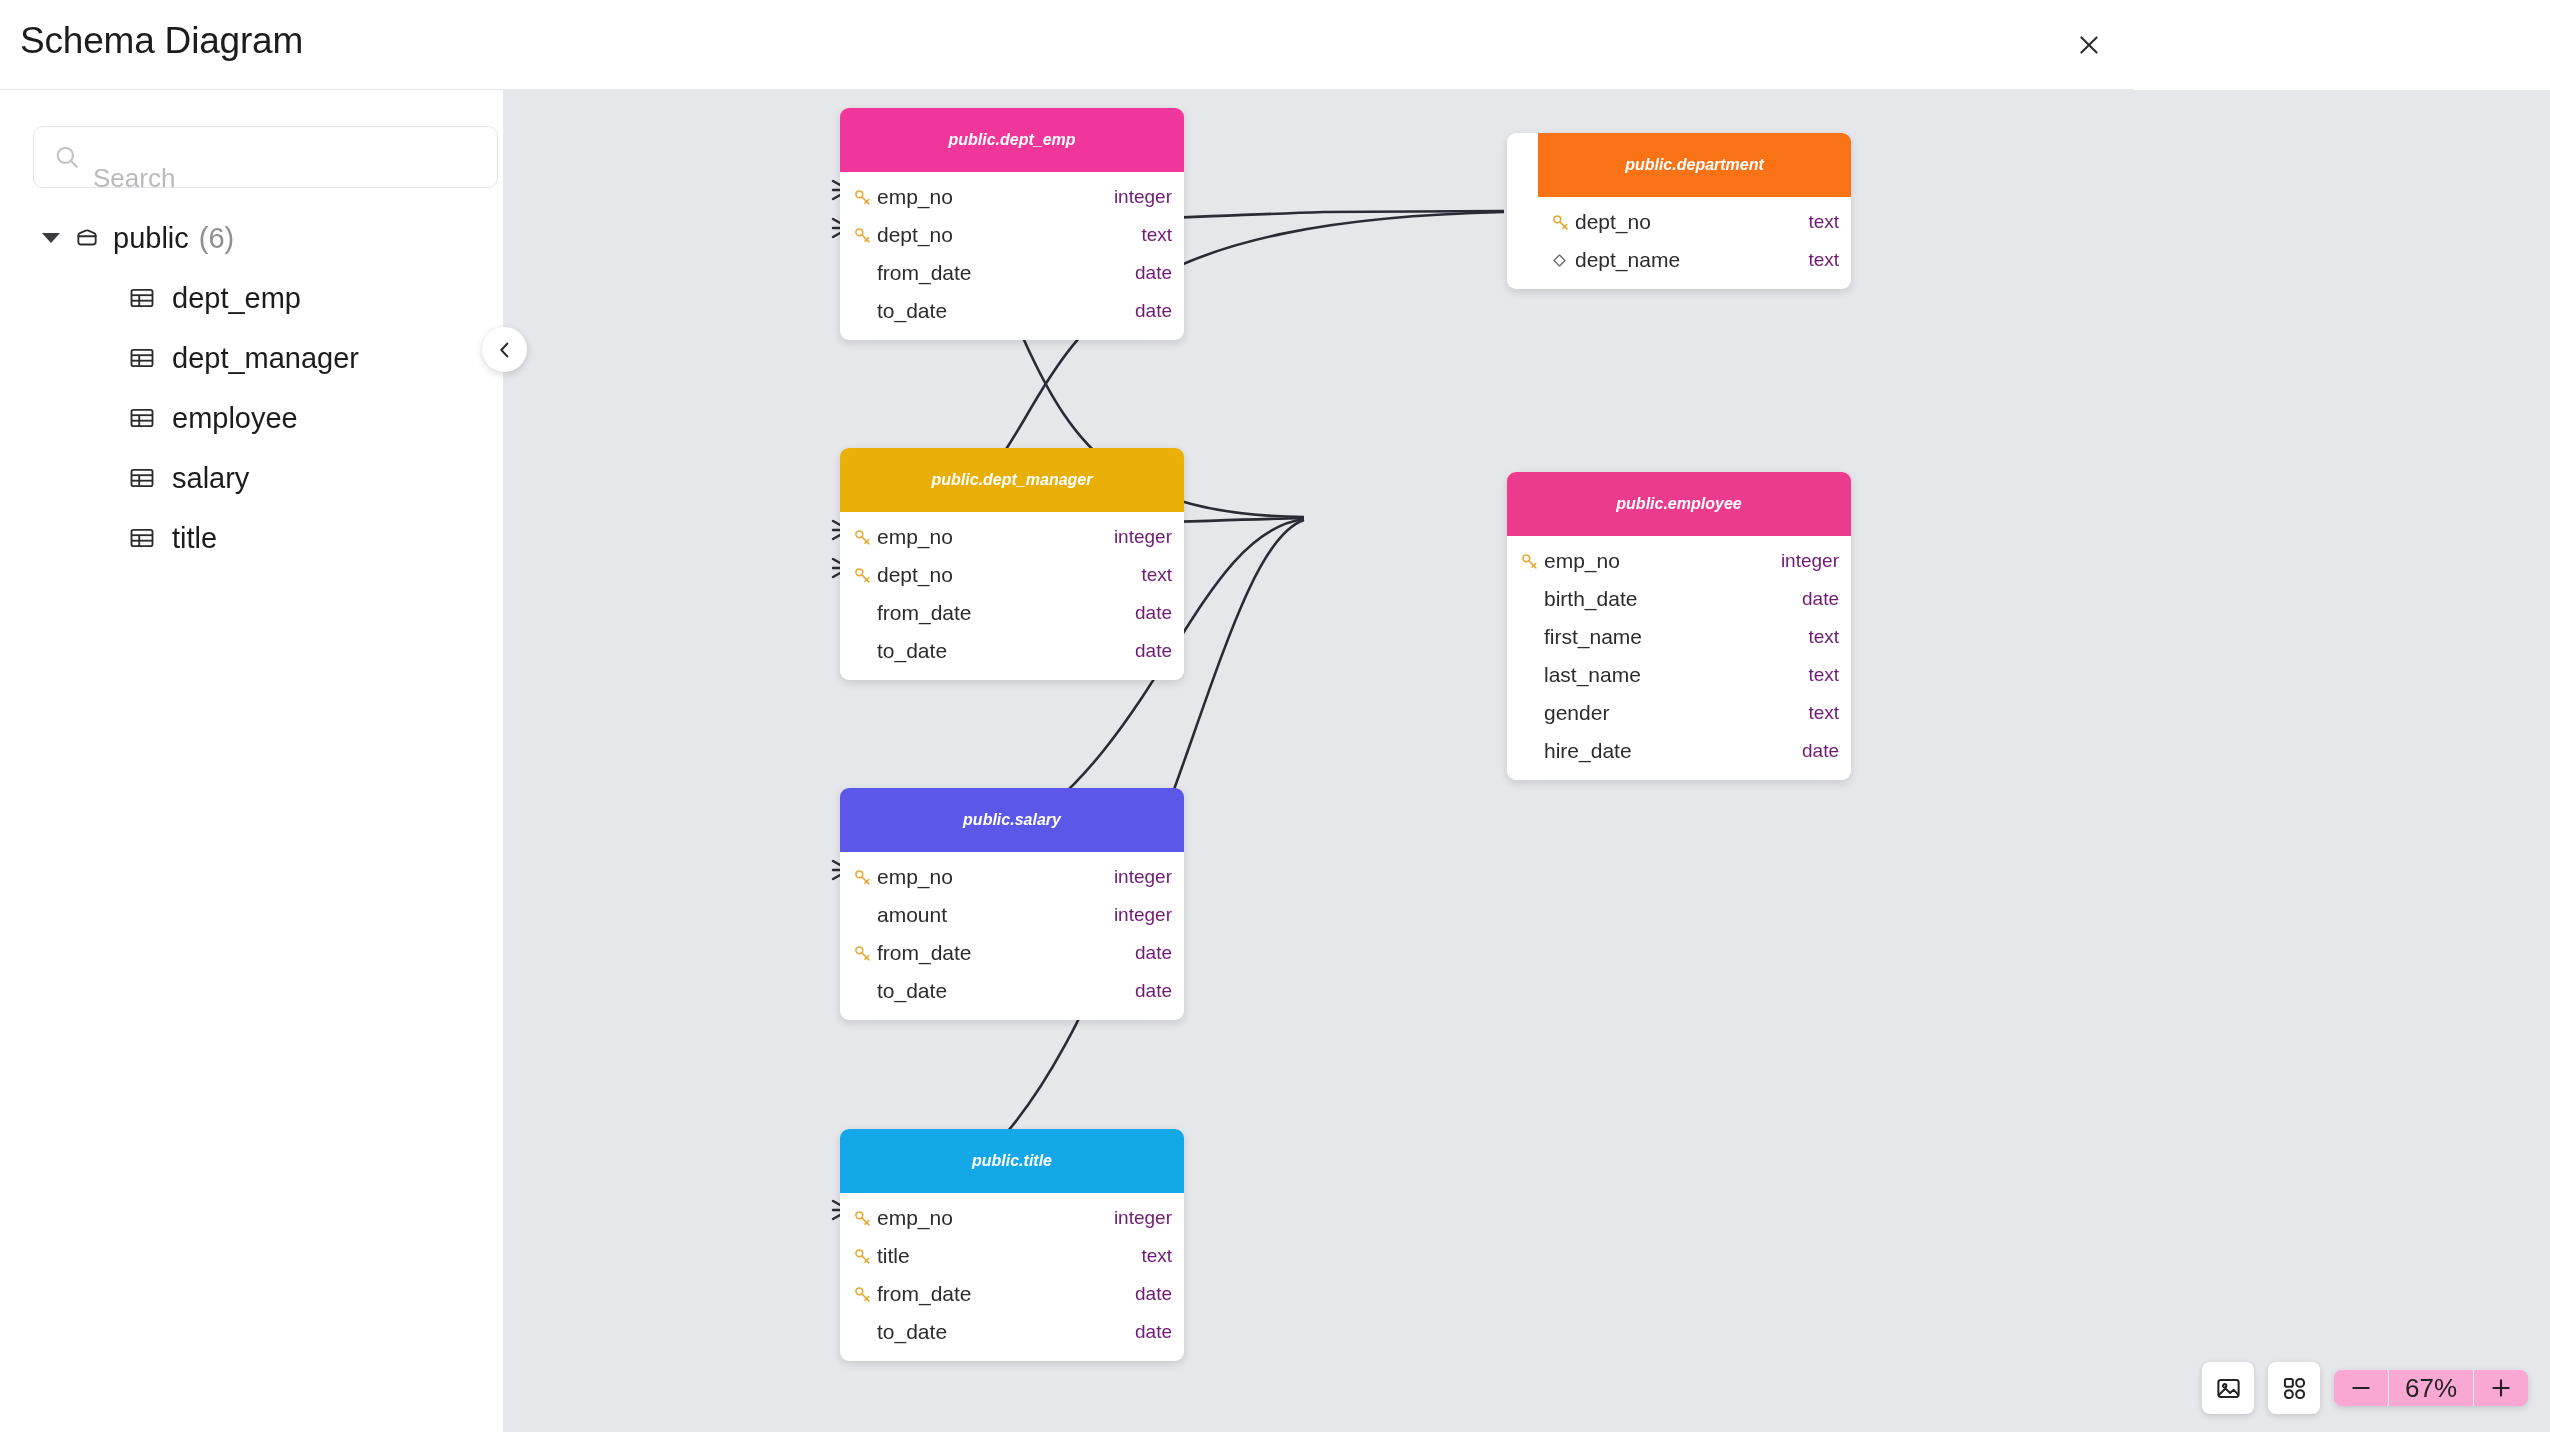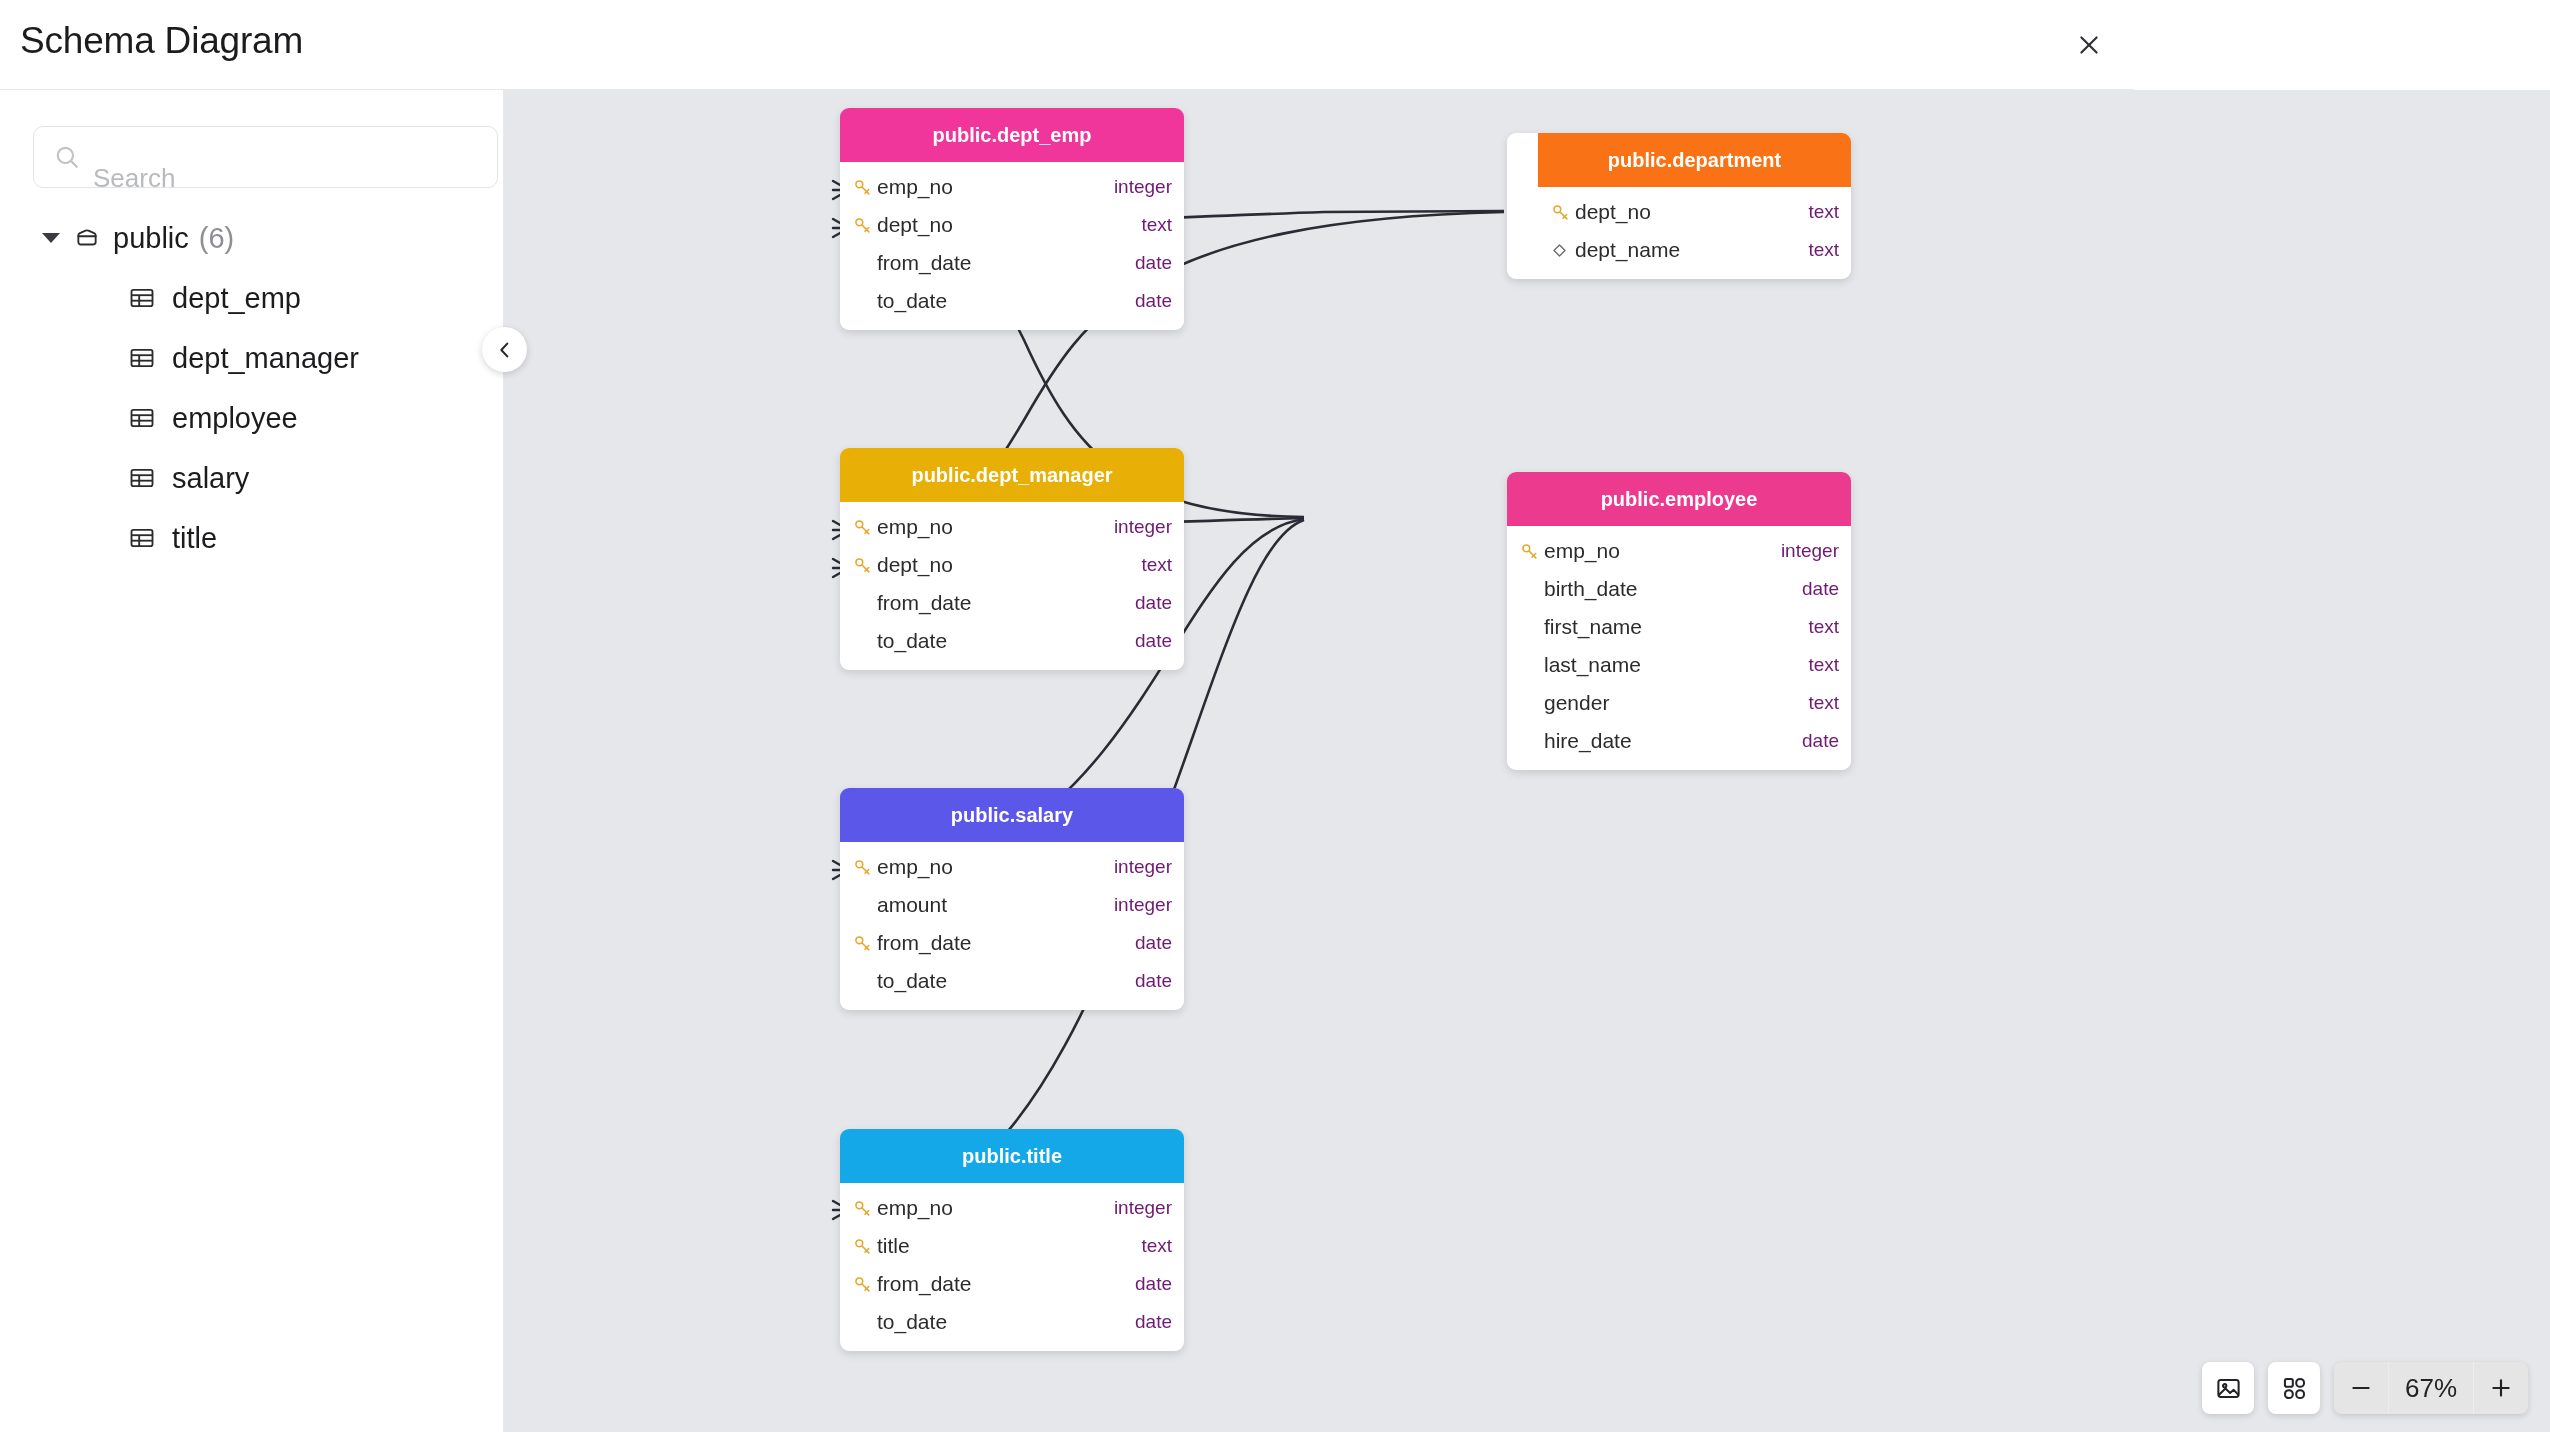--- a/index.html
+++ b/index.html
@@ -101,24 +101,25 @@
   .node {
     position: absolute;
     width: 344px;
     background: #ffffff;
     border-radius: 9px;
     box-shadow: 0 3px 9px rgba(0,0,0,0.13);
     overflow: hidden;
     z-index: 5;
   }
   .node-header {
-    height: 54px;
+    height: 64px;
     display: flex; align-items: center; justify-content: center;
-    color: #ffffff; font-size: 20px; font-weight: bold;
+    color: #ffffff; font-size: 16px; font-weight: bold;
     cursor: pointer;
+    font-style: italic;
   }
   .node-body { padding: 6px 0 10px 0; }
   .col-row {
     height: 38px;
     display: flex; align-items: center;
     padding: 0 12px 0 13px;
     cursor: pointer;
   }
   .col-icon {
     width: 24px; min-width: 24px;
@@ -135,23 +136,23 @@
   }
   .tb-btn {
     width: 52px; height: 52px; border-radius: 8px;
     background: #ffffff;
     box-shadow: 0 2px 6px rgba(0,0,0,0.14);
     display: flex; align-items: center; justify-content: center;
     cursor: pointer;
   }
   .zoom-group {
     display: flex; align-items: center;
-    background: #e5e5e5; border-radius: 8px;
+    background: #f9a8d4; border-radius: 8px;
     box-shadow: 0 2px 6px rgba(0,0,0,0.14);
-    height: 52px; overflow: hidden; justify-content: space-between;
+    height: 36px; overflow: hidden; justify-content: space-between;
   }
   .zoom-btn {
     width: 54px; height: 52px;
     display: flex; align-items: center; justify-content: center;
     cursor: pointer;
   }
   .zoom-val {
     min-width: 86px; height: 52px;
     display: flex; align-items: center; justify-content: center;
     font-size: 26px; color: #232326;

